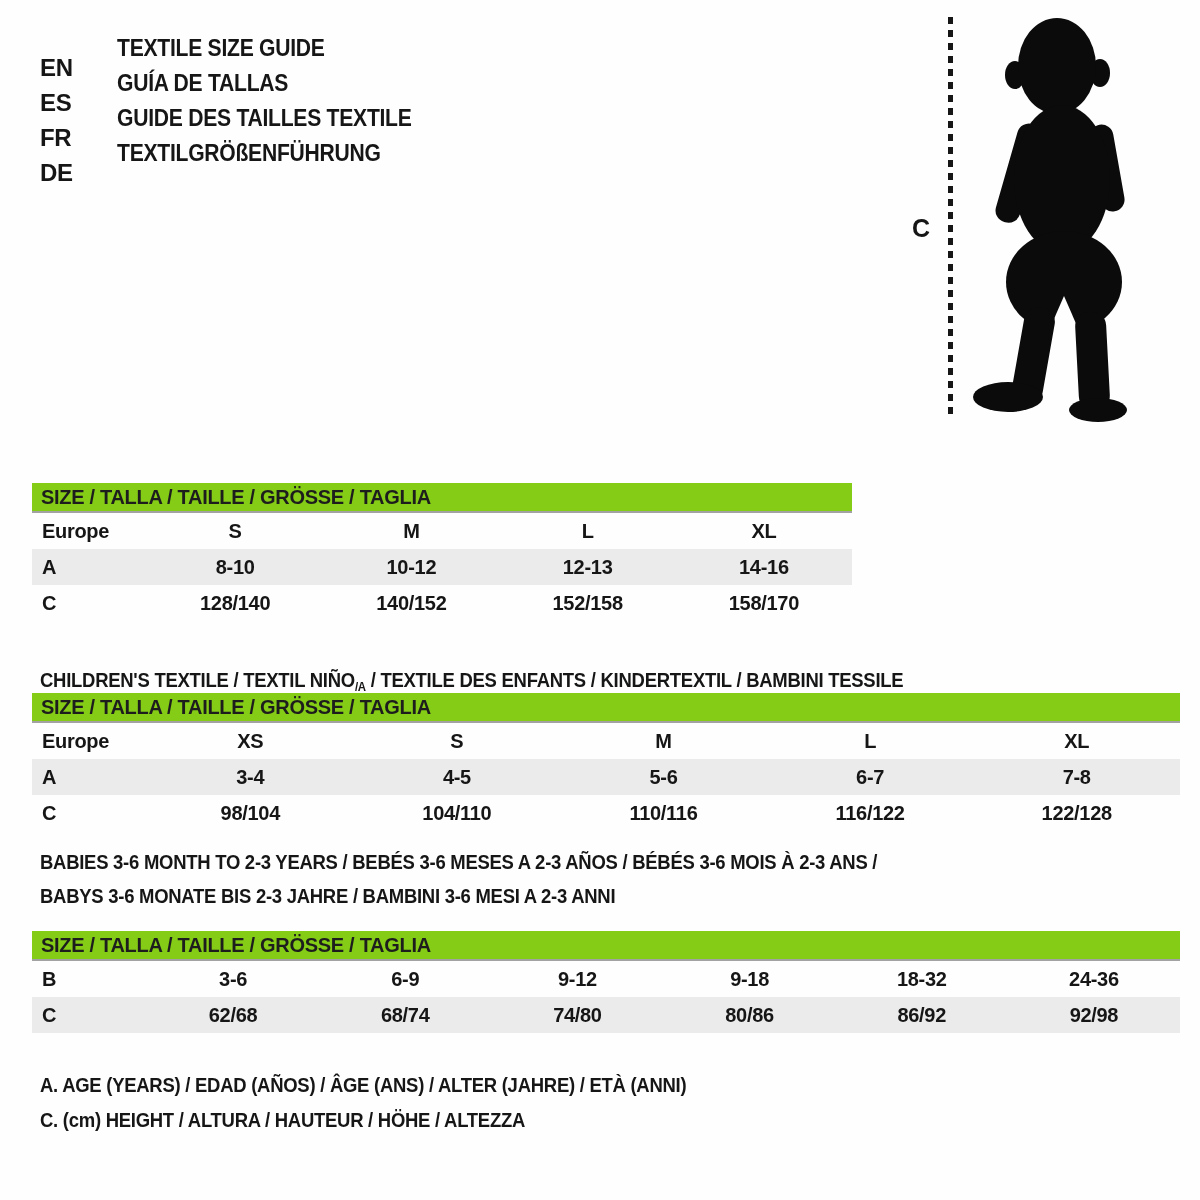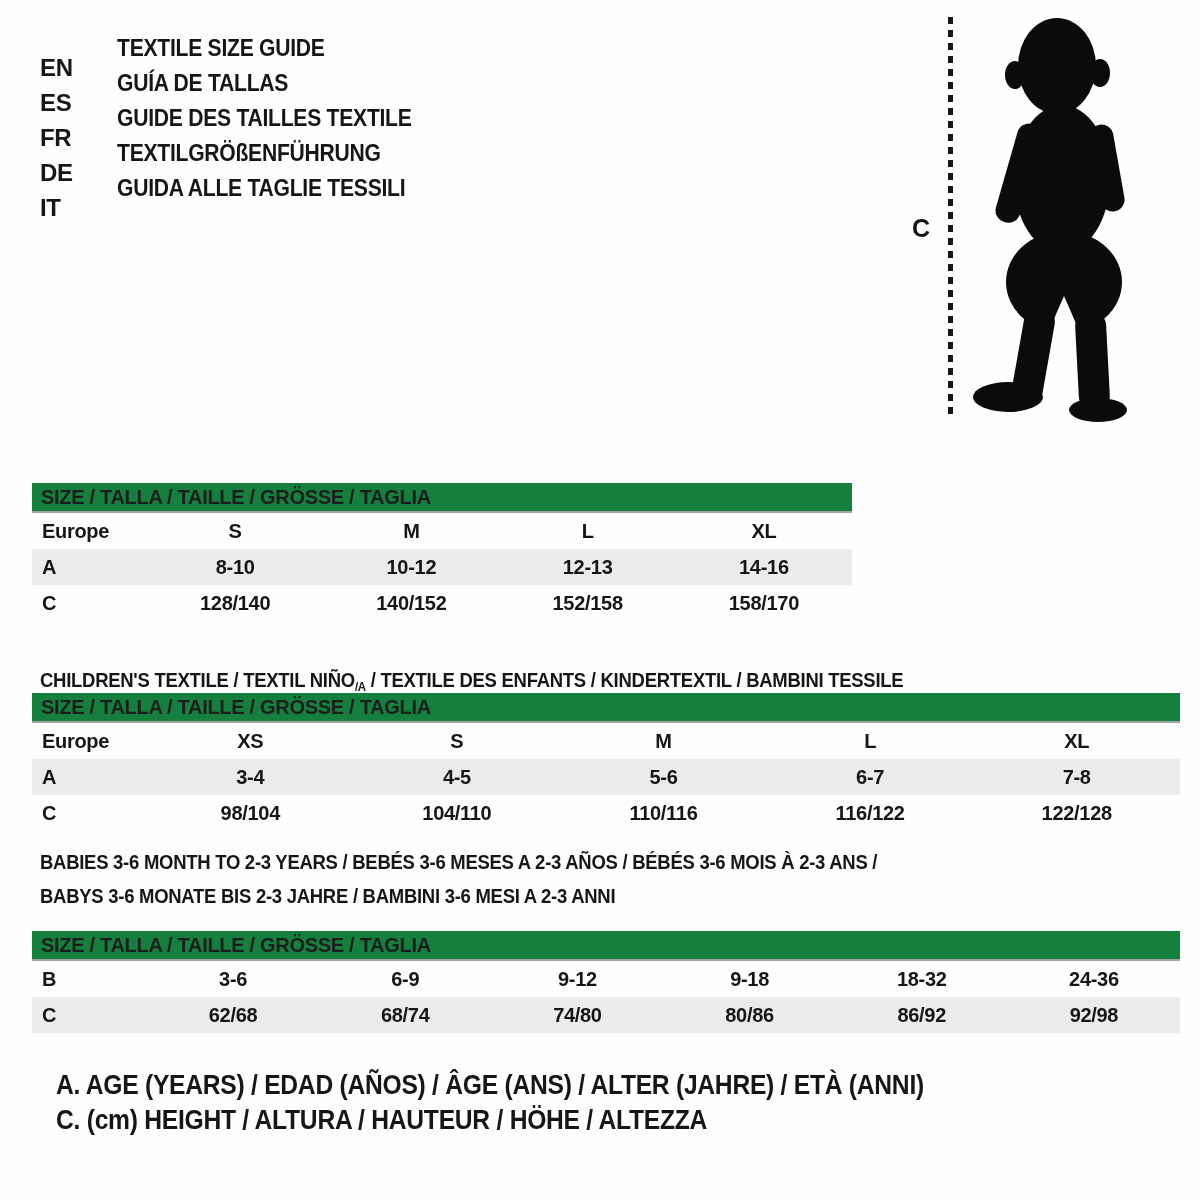--- a/index.html
+++ b/index.html
@@ -21,32 +21,32 @@
     background:repeating-linear-gradient(to bottom,#161616 0 7px,transparent 7px 13px);}
   .c-label{position:absolute;left:912px;top:214px;font-size:25px;}
   .baby-svg{position:absolute;left:956px;top:14px;}
 
   
   .sec-heading{position:absolute;left:40px;font-size:21px;white-space:nowrap;}
   .subsm{font-size:13px;vertical-align:-4px;}
 
   
   .size-table{position:absolute;left:32px;}
-  .size-bar{height:28px;background:#15803d;border-bottom:2px solid #a2a2a2;
+  .size-bar{height:28px;background:#84cc16;border-bottom:2px solid #a2a2a2;
     display:flex;align-items:center;padding-left:9px;font-size:20px;color:#1d1d1d;}
   .t-row{display:grid;height:36px;align-items:center;font-size:20px;}
   .t-row.stripe{background:#ebebeb;}
   .cols-4{grid-template-columns:115px repeat(4,1fr);}
   .cols-5{grid-template-columns:115px repeat(5,1fr);}
   .cols-6{grid-template-columns:115px repeat(6,1fr);}
   .t-row .lab{padding-left:10px;text-align:left;}
   .t-row .val{text-align:center;}
 
   
-  .footnotes{position:absolute;left:56px;top:1068px;font-size:28px;}
+  .footnotes{position:absolute;left:40px;top:1068px;font-size:21px;}
   .footnotes .fn{height:34.5px;display:flex;align-items:center;}
 </style>
 </head>
 <body>
 
 <div class="page">
 
   <div class="lang-block">
     <div class="lang-row">
       <span class="code">EN</span>
@@ -56,24 +56,20 @@
       <span class="code">ES</span>
       <span class="title cond">GUÍA DE TALLAS</span>
     </div>
     <div class="lang-row">
       <span class="code">FR</span>
       <span class="title cond">GUIDE DES TAILLES TEXTILE</span>
     </div>
     <div class="lang-row">
       <span class="code">DE</span>
       <span class="title cond">TEXTILGRÖßENFÜHRUNG</span>
-    </div>
-    <div class="lang-row">
-      <span class="code">IT</span>
-      <span class="title cond">GUIDA ALLE TAGLIE TESSILI</span>
     </div>
   </div>
 
   <div class="c-label">C</div>
   <div class="dash-line"></div>
   <svg class="baby-svg" width="196" height="410" viewBox="0 0 196 410" aria-hidden="true">
     <g fill="#0b0b0b">
       <ellipse cx="59" cy="61" rx="10" ry="14"></ellipse>
       <ellipse cx="144" cy="59" rx="10" ry="14"></ellipse>
       <ellipse cx="101" cy="52" rx="39" ry="48"></ellipse>

